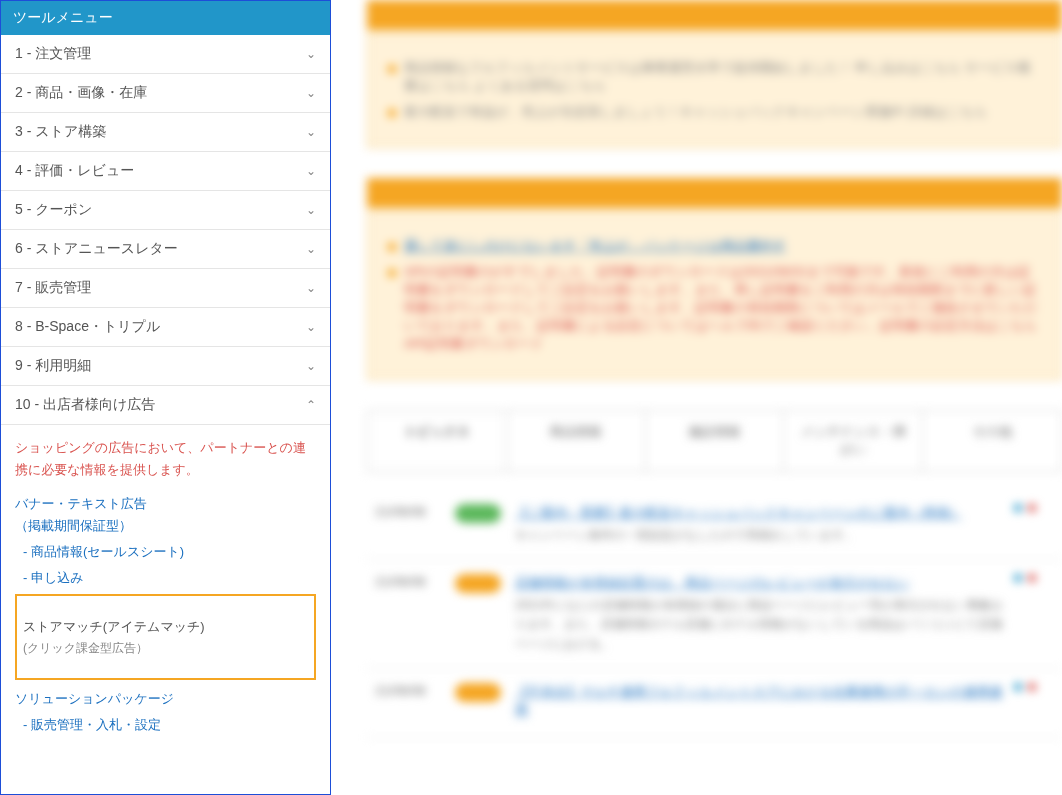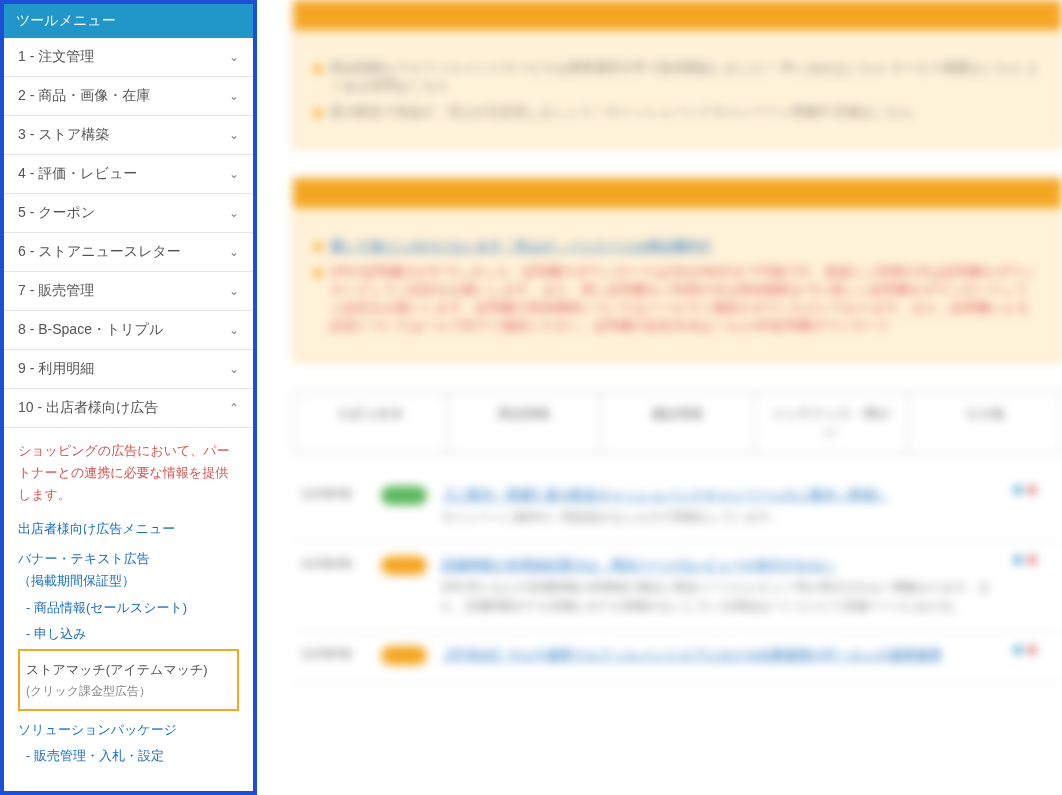--- a/index.html
+++ b/index.html
@@ -1,26 +1,26 @@
 <!DOCTYPE html>
 <html><head>
   <meta charset="utf-8">
   <style>
     * { box-sizing: border-box; margin: 0; padding: 0; }
     body { font-family: "メイリオ", "Hiragino Sans", sans-serif; font-size: 13px; color: #333; background: #fff; }
     .layout { display: flex; width: 1062px; height: 795px; }
-    .sidebar { width: 257px; flex-shrink: 0; border: 4px solid #1d4ed8; background: #fff; }
+    .sidebar { width: 331px; flex-shrink: 0; border: 1px solid #1d4ed8; background: #fff; }
     .sidebar-header { background: #2196c9; color: #fff; padding: 8px 12px; font-size: 14px; }
     .menu-item { display: flex; justify-content: space-between; align-items: center; padding: 10px 14px; border-bottom: 1px solid #e5e5e5; color: #555; cursor: pointer; font-size: 14px; }
     .chevron { color: #888; font-size: 12px; }
     .sub-content { padding: 12px 14px; font-size: 13px; line-height: 1.7; }
     .notice-red { color: #d9534f; margin-bottom: 12px; }
     .link-blue { color: #1a6fbf; cursor: pointer; }
     .sub-link { color: #1a6fbf; cursor: pointer; margin: 4px 0 4px 8px; display: block; }
-    .highlight-box { border: 2px solid #f5a623; padding: 8px 6px; margin: 4px 0 8px 0; }
+    .highlight-box { border: 2px solid #f5a623; padding: 20px 6px; margin: 4px 0 8px 0; }
     .highlight-title { color: #555; }
     .highlight-sub { color: #888; font-size: 12px; }
     .main { flex: 1; padding: 0 0 0 36px; filter: blur(5px); }
     .orange-bar { background: #f5a623; height: 30px; margin-bottom: 2px; }
     .beige-box { background: #fff2d9; border: 1px solid #f5cc7a; padding: 18px 20px; }
     .beige-line { margin: 8px 0; display: flex; align-items: flex-start; }
     .bullet { width: 8px; height: 8px; background: #f5a623; border-radius: 2px; margin: 6px 8px 0 0; flex-shrink: 0; }
     .blur-text { color: #888; }
     .blur-link { color: #1a6fbf; text-decoration: underline; }
     .section2 { margin-top: 30px; }
@@ -84,21 +84,20 @@
         <span>9 - 利用明細</span>
         <span class="chevron">⌄</span>
       </div>
     <div class="menu-item">
         <span>10 - 出店者様向け広告</span>
         <span class="chevron">⌃</span>
       </div>
 
     <div class="sub-content">
       <div class="notice-red">ショッピングの広告において、パートナーとの連携に必要な情報を提供します。</div>
-      <div class="link-blue" style="margin-bottom:8px;">出店者様向け広告メニュー</div>
       <div class="link-blue"><span>バナー・テキスト広告</span><br><span>（掲載期間保証型）</span></div>
       <span class="sub-link">- 商品情報(セールスシート)</span>
       <span class="sub-link">- 申し込み</span>
       <div class="highlight-box">
         <div class="highlight-title">ストアマッチ(アイテムマッチ)</div>
         <div class="highlight-sub">(クリック課金型広告）</div>
       </div>
       <div class="link-blue" style="margin-top:0;">ソリューションパッケージ</div>
       <span class="sub-link">- 販売管理・入札・設定</span>
 

